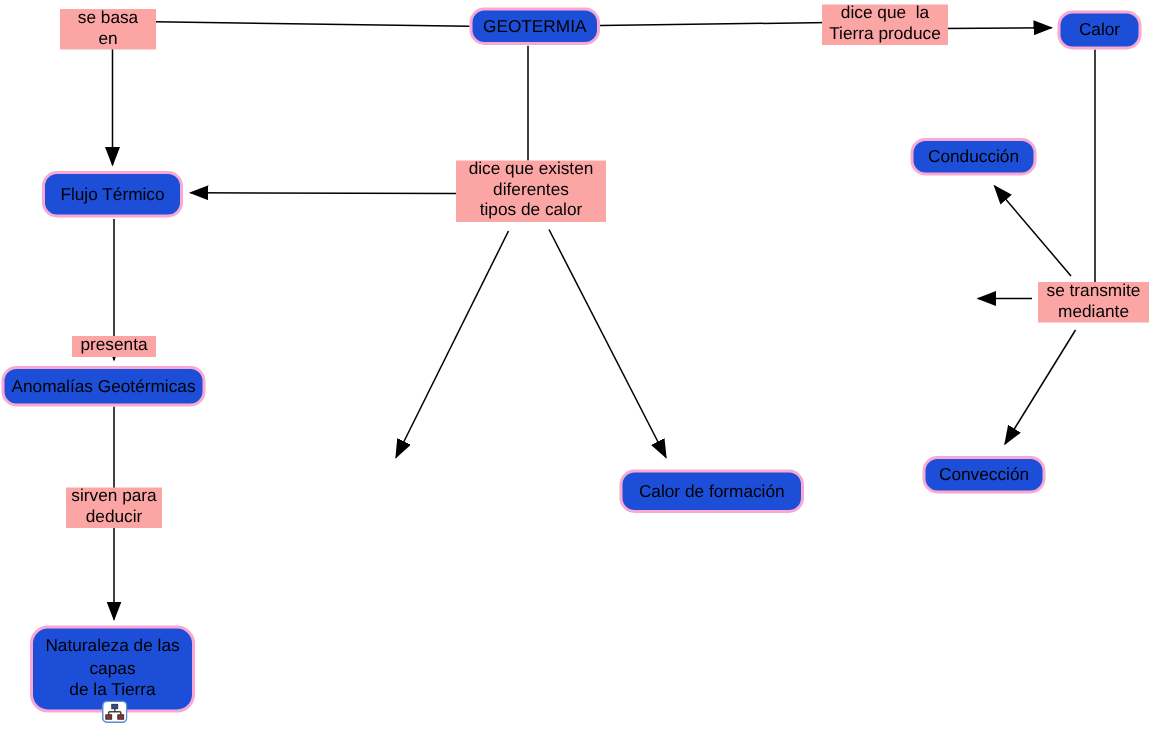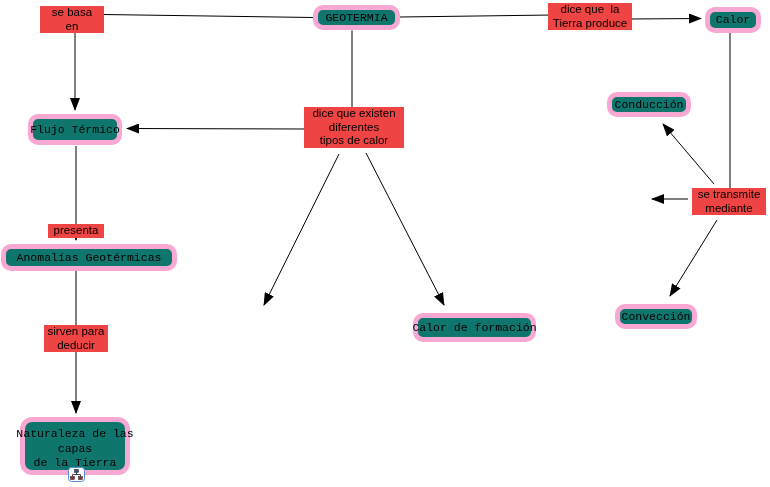--- a/index.html
+++ b/index.html
@@ -3,27 +3,27 @@
 <meta charset="utf-8">
 <style>
   html,body{margin:0;padding:0;background:#ffffff;}
   #canvas{
     position:relative;width:770px;height:487px;background:#ffffff;
     font-family:"Liberation Sans",sans-serif;color:#000;overflow:hidden;
   }
   svg.connectors{position:absolute;left:0;top:0;z-index:0;}
   .node{
     position:absolute;display:flex;align-items:center;justify-content:center;
-    background:#0f766e;border:5px solid #f9a8d4;border-radius:10px;
+    background:#1d4ed8;border:2px solid #f9a8d4;border-radius:10px;
     font-size:11.5px;line-height:14px;text-align:center;z-index:2;
-    box-sizing:border-box;white-space:pre;cursor:default;font-family:Liberation Mono, monospace;
+    box-sizing:border-box;white-space:pre;cursor:default;
   }
   .node--tall{align-items:flex-start;padding-top:5px;line-height:14.5px;border-radius:12px;}
   .edge-label{
-    position:absolute;background:#ef4444;font-size:11.5px;line-height:13.5px;
+    position:absolute;background:#fca5a5;font-size:11.5px;line-height:13.5px;
     text-align:center;white-space:pre;z-index:1;cursor:default;
   }
   .resource-icon{position:absolute;z-index:3;cursor:pointer;}
 </style>
 </head>
 <body>
 
 <div id="canvas">
 
   <svg class="connectors" width="770" height="487" viewBox="0 0 770 487">
@@ -61,21 +61,21 @@
   <div class="edge-label" style="left:44px;top:325px;width:64px;">sirven para
 deducir</div>
   <div class="edge-label" style="left:692px;top:188px;width:74px;">se transmite
 mediante</div>
 
   <div class="node" style="left:313px;top:5px;width:87px;height:25px;">GEOTERMIA</div>
   <div class="node" style="left:705px;top:7px;width:56px;height:26px;">Calor</div>
   <div class="node" style="left:607px;top:92px;width:84px;height:25px;">Conducción</div>
   <div class="node" style="left:615px;top:304px;width:82px;height:25px;text-align:center;">Convección</div>
   <div class="node" style="left:28px;top:114px;width:94px;height:31px;">Flujo Térmico</div>
-  <div class="node" style="left:1px;top:244px;width:176px;height:27px;">Anomalías Geotérmicas</div>
+  <div class="node" style="left:1px;top:244px;width:136px;height:27px;">Anomalías Geotérmicas</div>
   <div class="node" style="left:397px;top:313px;width:123px;height:29px;margin-left:16px;">Calor de formación</div>
   <div class="node node--tall" style="left:20px;top:417px;width:110px;height:58px;justify-content:center;">Naturaleza de las
 capas
 de la Tierra</div>
 
   <svg class="resource-icon" style="left:68px;top:467px;" width="17" height="15" viewBox="0 0 17 15">
     <rect x="0.5" y="0.5" width="16" height="14" rx="3" fill="#ffffff" stroke="#5b8dd6"></rect>
     <path d="M8.5 5.5 V7.5 M4.5 7.5 H12.5 M4.5 7.5 V9.5 M12.5 7.5 V9.5" stroke="#444" stroke-width="1" fill="none"></path>
     <rect x="6.5" y="2.5" width="4" height="3" fill="#2f4f8b" stroke="#222" stroke-width="0.5"></rect>
     <rect x="2.5" y="9.5" width="4" height="3" fill="#8b2f2f" stroke="#222" stroke-width="0.5"></rect>

